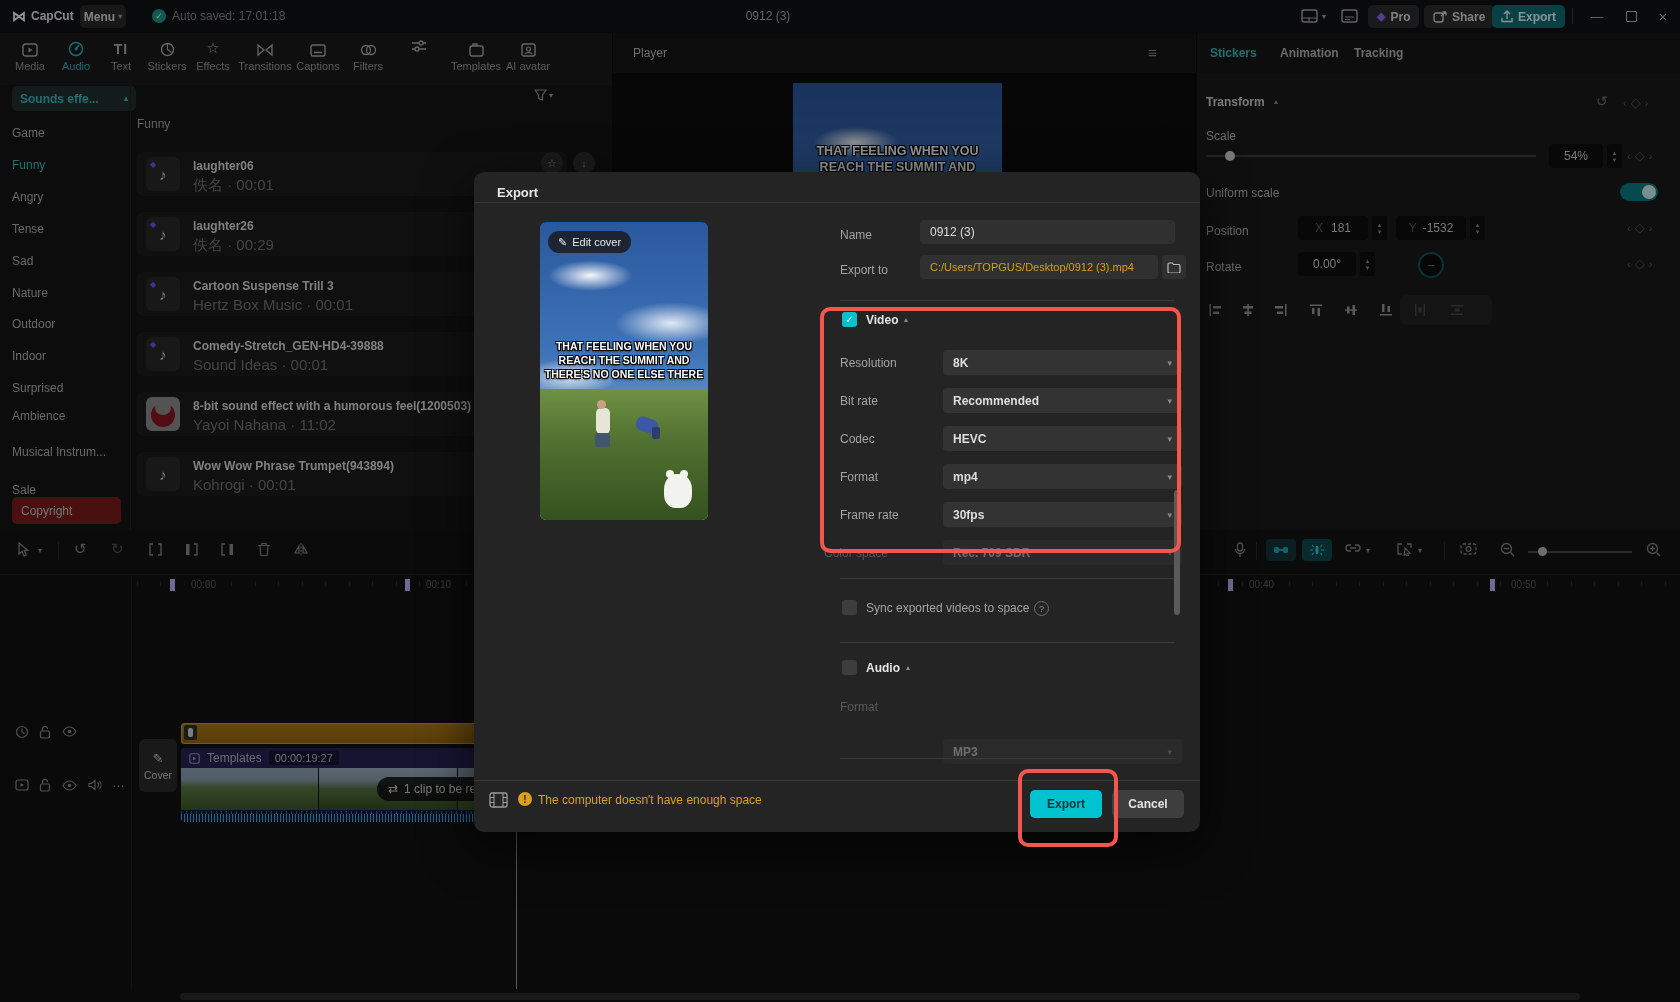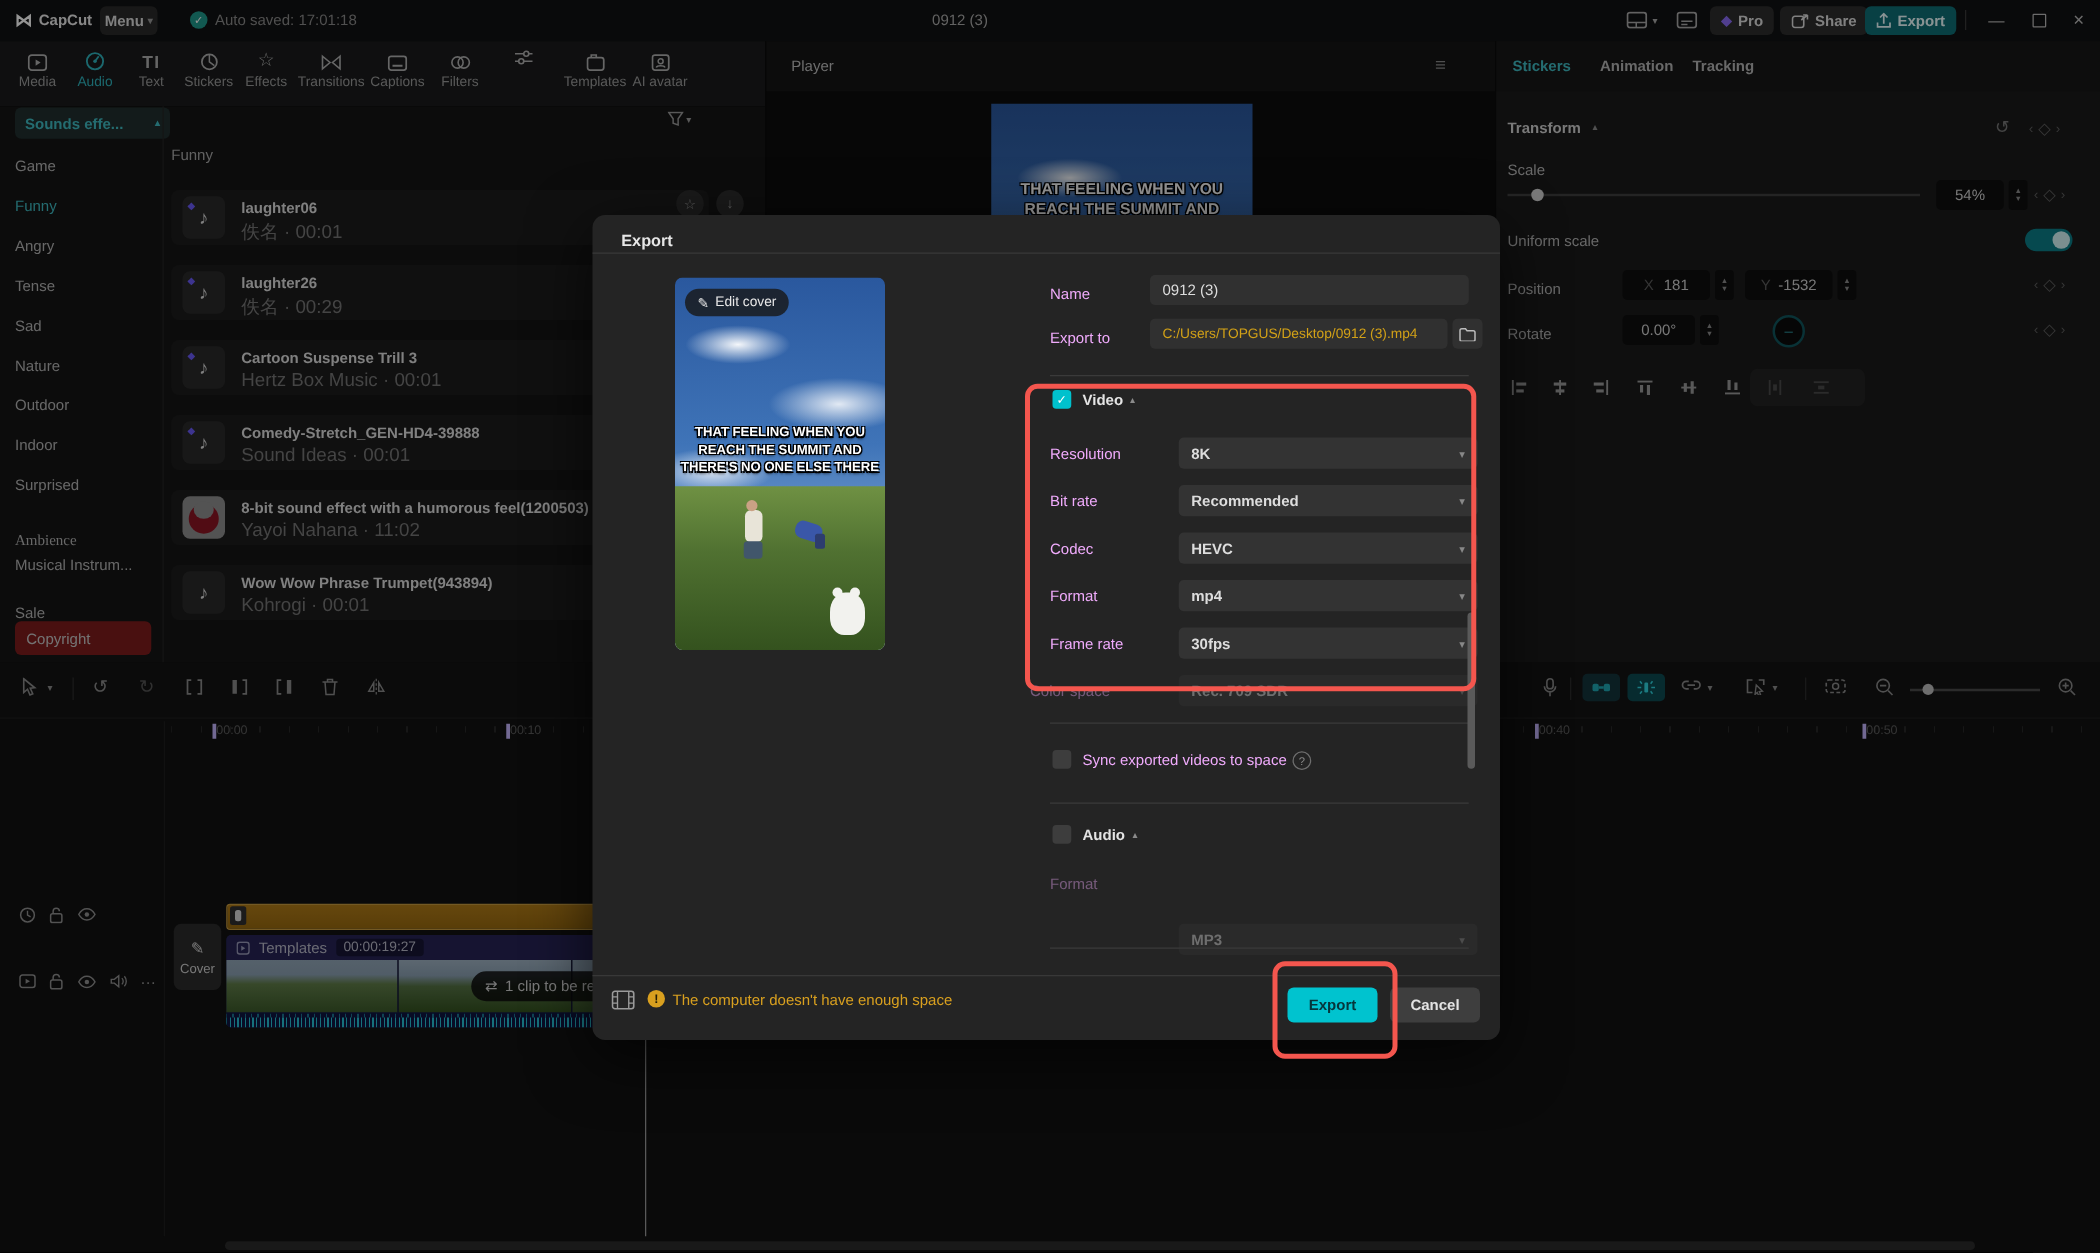--- a/index.html
+++ b/index.html
@@ -74,21 +74,21 @@
   .toggle .knob{position:absolute;right:2px;top:2px;width:14px;height:14px;border-radius:50%;background:#d5f4f6;}
   .slider-track{height:2px;background:#3f3f3f;}
   .slider-handle{width:10px;height:10px;border-radius:50%;background:#cfcfcf;}
   .al-ic{width:22px;height:22px;display:flex;align-items:center;justify-content:center;color:#9a9a9a;}
   .al-ic.off{color:#4a4a4a;}
   
   .timeline{left:0;top:530px;width:1680px;height:472px;background:#121212;}
   .tl-toolbar{left:0;top:0;width:1680px;height:44px;background:#141414;border-bottom:1px solid #1f1f1f;}
   .tl-ic{top:12px;color:#8a8a8a;}
   .tl-divider{top:12px;width:1px;height:18px;background:#2c2c2c;}
-  .ruler-label{top:49px;color:#5c5c5c;font-size:10px;border-left:3px solid #c4b5fd;padding-left:0;height:12px;line-height:12px;}
+  .ruler-label{top:49px;color:#5c5c5c;font-size:10px;border-left:5px solid #c4b5fd;padding-left:16px;height:12px;line-height:12px;}
   .ticks{top:51px;height:5px;background:repeating-linear-gradient(90deg,#383838 0 1px,transparent 1px 23.5px);opacity:.6;}
   .teal-btn{top:9px;width:30px;height:22px;border-radius:4px;display:flex;align-items:center;justify-content:center;}
   .hdr-ic{color:#8f8f8f;}
   .goldbar{left:181px;top:193px;width:969px;height:19px;border-radius:3px;border:1px solid #c79a3e;
            background:linear-gradient(180deg,#b07b18,#996a0f);}
   .clip{left:181px;top:218px;width:969px;height:74px;border-radius:4px;overflow:hidden;background:#1b1f4a;}
   .clip-top{position:absolute;left:0;top:0;width:100%;height:20px;background:#262455;display:flex;align-items:center;gap:7px;padding-left:8px;}
   .chip-dark{background:rgba(0,0,0,.38);border-radius:3px;padding:1px 6px;color:#b9b9c9;font-size:11px;}
   .filmstrip{position:absolute;left:0;top:20px;width:100%;height:42px;display:flex;}
   .cell{width:138.5px;height:42px;border-right:1px solid #10132e;
@@ -104,21 +104,21 @@
   .cover-btn{left:139px;top:209px;width:38px;height:53px;background:#2b2b2b;border-radius:6px;
         display:flex;flex-direction:column;align-items:center;justify-content:center;gap:3px;color:#cfcfcf;font-size:10.5px;}
   .playhead{left:516px;top:47px;width:1px;height:412px;background:#9a9a9a;}
   .hscroll{left:180px;top:463px;width:1400px;height:7px;border-radius:4px;background:#2b2b2b;}
   
   .backdrop{left:0;top:0;width:1680px;height:1002px;background:rgba(0,0,0,.42);z-index:50;}
   .dialog{left:474px;top:172px;width:726px;height:660px;background:#242424;border-radius:10px;z-index:60;
           box-shadow:0 14px 50px rgba(0,0,0,.65);}
   .dlg-title{left:23px;top:13px;font-weight:bold;color:#e6e6e6;font-size:13px;}
   .dlg-sep{left:366px;width:335px;height:1px;background:#3a3a3a;}
-  .dlg-label{color:#f0abfc;}
+  .dlg-label{color:#a3a3a3;}
   .dlg-input{height:24px;background:#303030;border-radius:4px;border:0;outline:0;color:#ddd;
              font-family:inherit;font-size:12px;padding:0 10px;}
   .sel{width:219px;height:25px;background:#333;border-radius:4px;display:flex;align-items:center;
        justify-content:space-between;padding:0 10px;color:#ddd;font-weight:bold;}
   .sel .chev{color:#888;font-size:9px;font-weight:normal;}
   .cb{width:15px;height:15px;border-radius:3px;background:#3d3d3d;}
   .cb.on{background:#00c1cd;color:#fff;display:flex;align-items:center;justify-content:center;font-size:10px;}
   .cover{left:66px;top:50px;width:168px;height:298px;border-radius:6px;overflow:hidden;}
   .edit-cover{position:absolute;left:8px;top:9px;height:22px;border-radius:12px;background:rgba(25,25,25,.82);
               display:flex;align-items:center;gap:5px;padding:0 10px;color:#e8e8e8;font-size:11px;z-index:3;}
@@ -291,21 +291,21 @@
     </div>
     <div class="a cat-item" style="top:41px;">Game</div>
     <div class="a cat-item active" style="top:73px;">Funny</div>
     <div class="a cat-item" style="top:105px;">Angry</div>
     <div class="a cat-item" style="top:137px;">Tense</div>
     <div class="a cat-item" style="top:169px;">Sad</div>
     <div class="a cat-item" style="top:201px;">Nature</div>
     <div class="a cat-item" style="top:232px;">Outdoor</div>
     <div class="a cat-item" style="top:264px;">Indoor</div>
     <div class="a cat-item" style="top:296px;">Surprised</div>
-    <div class="a cat-item" style="top:340px;font-family:Liberation Serif, serif;">Ambience</div>
+    <div class="a cat-item" style="top:324px;">Ambience</div>
     <div class="a cat-item" style="top:360px;">Musical Instrum...</div>
     <div class="a cat-item dim" style="top:398px;">Sale</div>
     <div class="a copyright-chip">Copyright</div>
     <div class="a v-div"></div>
 
     <div class="a filters-ic">
       <svg width="13" height="12" viewBox="0 0 13 12">
           <path d="M1 1h11L8.5 6v5l-4-1.5V6z" fill="none" stroke="currentColor" stroke-width="1.2"></path>
         </svg>
       <span style="font-size:8px;">▾</span>

